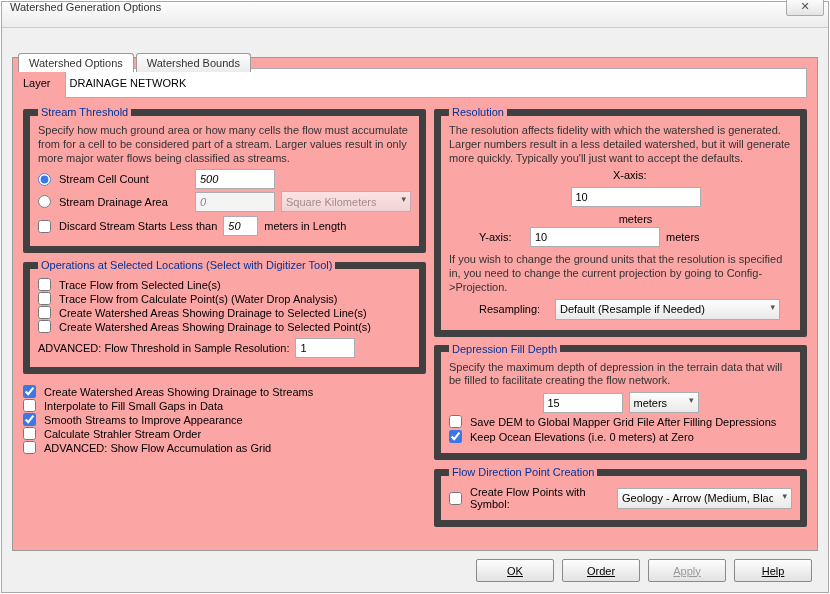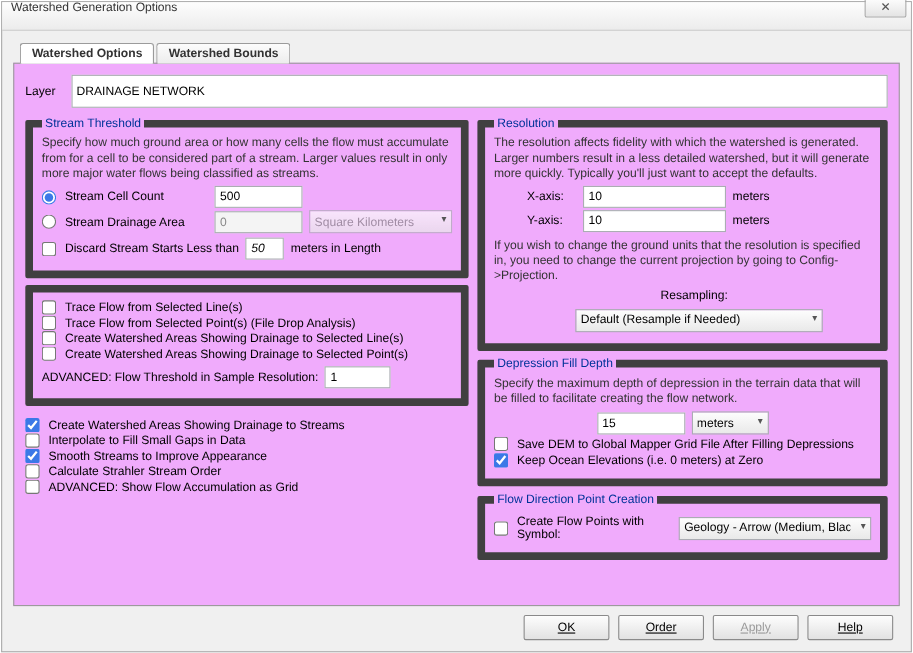--- a/index.html
+++ b/index.html
@@ -4,35 +4,35 @@
 <style>
   * { box-sizing: border-box; font-family: "Segoe UI", Tahoma, sans-serif; font-size: 11px; }
   body { margin: 0; background: #fff; width: 830px; height: 594px; overflow: hidden; }
   .window { width: 828px; height: 592px; border: 1px solid #a9a9a9; background: #f0f0f0; margin: 1px; display: flex; flex-direction: column; }
   .titlebar { height: 26px; background: linear-gradient(#fdfdfd,#ececec); border-bottom: 1px solid #ccc; display: flex; align-items: center; padding: 0 4px 16px 8px; }
   .titlebar .title { flex: 1; color: #333; }
   .close-btn { width: 38px; height: 18px; border: 1px solid #aaa; border-radius: 2px; background: linear-gradient(#fdfdfd,#e4e4e4); display:flex; align-items:center; justify-content:center; font-size:10px; color:#555; cursor:pointer;}
   .body { flex:1; padding: 10px 10px 6px 10px; display:flex; flex-direction:column; }
   .tabhost { flex:1; display:flex; flex-direction:column; }
   .tabrow { display:flex; gap:0; margin-left:6px; }
-  .tab { padding: 3px 10px 3px 10px; border:1px solid #9b9b9b; border-bottom:none; background:linear-gradient(#fcfcfc,#ececec); border-radius:3px 3px 0 0; margin-right:2px; position:relative; top:1px; color:#333; cursor:pointer;font-weight:bold;}
+  .tab { padding: 3px 10px 3px 10px; border:1px solid #9b9b9b; border-bottom:none; background:linear-gradient(#fcfcfc,#ececec); border-radius:3px 3px 0 0; margin-right:2px; position:relative; top:15px; color:#333; cursor:pointer;}
   .tab.active { background:#fff; z-index:2; }
-  .tabpanel { flex:1; border:1px solid #9b9b9b; background:#f0abfc; padding:10px 10px; overflow:hidden; }
+  .tabpanel { flex:1; border:1px solid #9b9b9b; background:#fca5a5; padding:10px 10px; overflow:hidden; }
   .layer-row { display:flex; align-items:center; margin-bottom:8px; gap:14px; }
   .layer-input { flex:1; height:20px; border:1px solid #abadb3; padding:14px 4px; background:#fff; }
   .cols { display:flex; gap:8px; }
   .col { flex:1; display:flex; flex-direction:column; gap:6px; }
   fieldset { border:7px solid #404040; border-radius:2px; padding:6px 8px 8px 8px; margin:0; }
   legend { color:#003399; font-size:11px; padding:0 3px; }
   .desc { color:#333; line-height:1.25; margin-bottom:4px; }
   .row { display:flex; align-items:center; gap:6px; margin:2px 0; }
   .lbl { color:#000; }
   input[type=text].field { height:20px; border:1px solid #abadb3; padding:1px 4px; background:#fff; }
   input[type=text].field.disabled { background:#f4f4f4; color:#888; }
-  .num-sm { width:80px; }
+  .num-sm { width:80px;font-style:italic; }
   .num-xs { width:35px;font-style:italic; }
   .radio, .check { accent-color:#3b78e7; margin:0 2px 0 0; }
   select.sel { height:21px; border:1px solid #abadb3; background:linear-gradient(#fdfdfd,#e9e9e9); padding:1px 18px 1px 4px; appearance:none; -webkit-appearance:none; position:relative; }
   .sel-wrap { position:relative; display:inline-block; }
   .sel-wrap::after { content:"▾"; position:absolute; right:5px; top:3px; font-size:9px; color:#555; pointer-events:none;}
   .list-checks .row { margin:1px 0; }
   .indent { margin-left:18px; }
   .btnbar { display:flex; justify-content:flex-end; gap:8px; padding:8px 6px 4px 0; }
   .btn { width:78px; height:23px; border:1px solid #8a8a8a; border-radius:2px; background:linear-gradient(#fdfdfd,#e2e2e2); color:#000; cursor:pointer;text-decoration:underline; }
   .btn.disabled { color:#9a9a9a; cursor:default; }
@@ -80,28 +80,29 @@
               </div>
               <div class="row" style="margin-top:4px;">
                 <input type="checkbox" class="check" style="">
                 <span class="lbl">Discard Stream Starts Less than</span>
                 <input type="text" class="field num-xs" value="50" style="">
                 <span class="lbl">meters in Length</span>
               </div>
             </fieldset>
 
             <fieldset>
+              <legend>Operations at Selected Locations (Select with Digitizer Tool)</legend>
               <div class="list-checks">
                 <div class="row">
                     <input type="checkbox" class="check" style="">
                     <span class="lbl">Trace Flow from Selected Line(s)</span>
                   </div>
                 <div class="row">
                     <input type="checkbox" class="check" style="">
-                    <span class="lbl">Trace Flow from Selected Point(s) (File Drop Analysis)</span>
+                    <span class="lbl">Trace Flow from Calculate Point(s) (Water Drop Analysis)</span>
                   </div>
                 <div class="row">
                     <input type="checkbox" class="check" style="">
                     <span class="lbl">Create Watershed Areas Showing Drainage to Selected Line(s)</span>
                   </div>
                 <div class="row">
                     <input type="checkbox" class="check" style="">
                     <span class="lbl">Create Watershed Areas Showing Drainage to Selected Point(s)</span>
                   </div>
                 <div class="row indent" style="margin-top:5px;">
@@ -134,32 +135,32 @@
                 </div>
             </div>
 
           </div>
 
           <div class="col">
 
             <fieldset>
               <legend>Resolution</legend>
               <div class="desc">The resolution affects fidelity with which the watershed is generated. Larger numbers result in a less detailed watershed, but it will generate more quickly. Typically you'll just want to accept the defaults.</div>
-              <div class="row" style="margin-left:30px;">
+              <div class="row" style="margin-left:30px;flex-direction:column;">
                 <span class="lbl" style="width:45px">X-axis:</span>
                 <input type="text" class="field" style="width: 130px;" value="10">
                 <span class="lbl">meters</span>
               </div>
               <div class="row" style="margin-left:30px;">
                 <span class="lbl" style="width:45px">Y-axis:</span>
                 <input type="text" class="field" style="width: 130px;" value="10">
                 <span class="lbl">meters</span>
               </div>
               <div class="desc" style="margin-top:6px;">If you wish to change the ground units that the resolution is specified in, you need to change the current projection by going to Config-&gt;Projection.</div>
-              <div class="row" style="margin-left:30px;margin-top:2px;flex-direction:column;">
+              <div class="row" style="margin-left:30px;margin-top:2px;">
                 <span class="lbl" style="width:70px">Resampling:</span>
                 <span class="sel-wrap"><select class="sel" style="width:225px"><option>Default (Resample if Needed)</option></select></span>
               </div>
             </fieldset>
 
             <fieldset>
               <legend>Depression Fill Depth</legend>
               <div class="desc">Specify the maximum depth of depression in the terrain data that will be filled to facilitate creating the flow network.</div>
               <div class="row" style="justify-content:center;">
                 <input type="text" class="field" style="width: 80px;" value="15">

